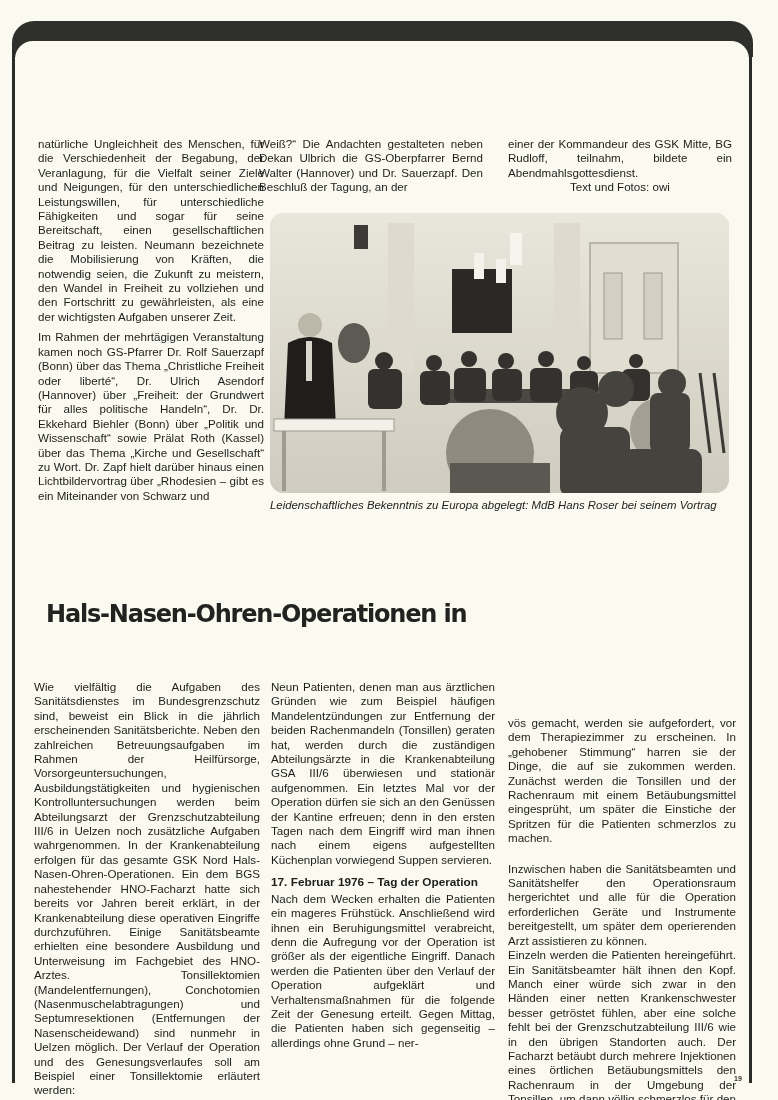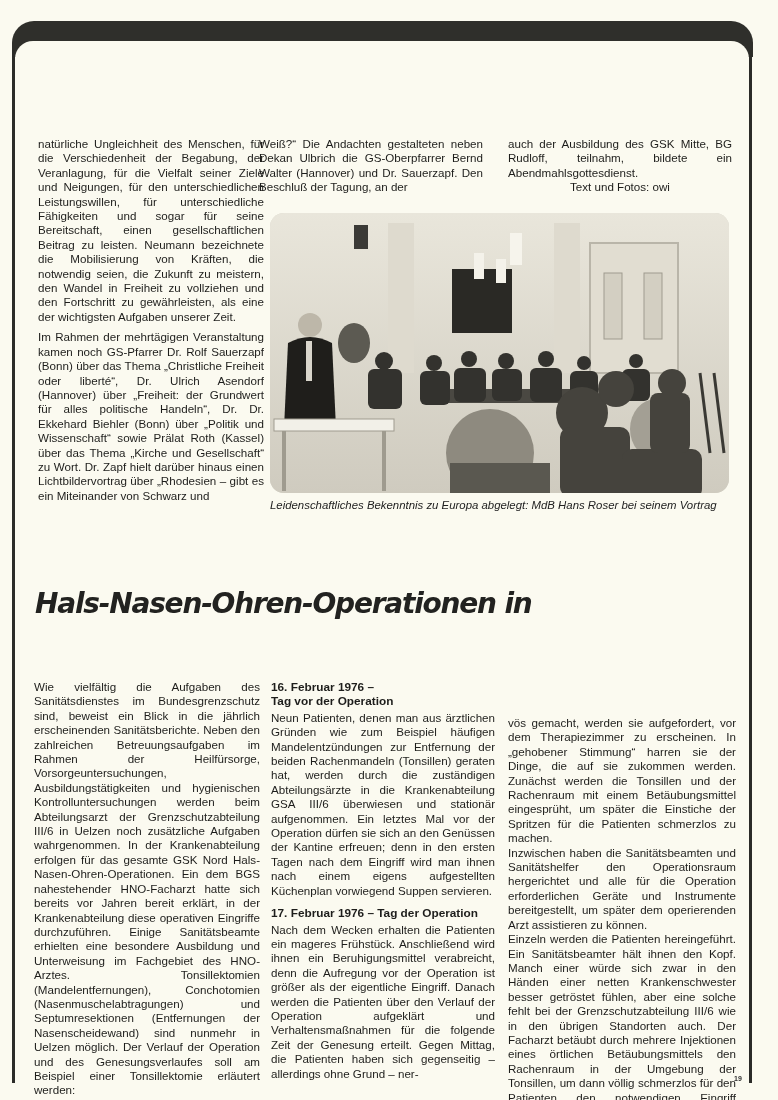--- a/index.html
+++ b/index.html
@@ -42,23 +42,23 @@
     border-radius:14px; overflow:hidden;
     background:#d8d5ca;
   }
   .caption {
     position:absolute; left:270px; top:498px; width:462px;
     font-style:italic; font-size:11.4px; line-height:15px; color:#222;
   }
   .headline {
     position:absolute; left:34px; top:584px; width:720px;
     font-family:"DejaVu Sans", "Liberation Sans", sans-serif;
-    font-weight:bold; font-style:italic;
-    font-size:28px; line-height:37px; letter-spacing:-1.2px;
-    color:#222220; margin:1px;
+    font-weight:bold; 
+    font-size:24px; line-height:37px; letter-spacing:-1.2px;
+    color:#222220; margin:12px;
   }
   .page-num {
     position:absolute; left:734px; top:1075px; font-size:7px; font-weight:bold; color:#333;
   }
 </style>
 </head>
 <body>
 
 <div class="frame-top"></div>
 <div class="frame-top-inner"></div>
@@ -68,21 +68,21 @@
 <div class="col" style="left:38px; top:137px; width:226px;">
   <p>natürliche Ungleichheit des Menschen, für die Verschiedenheit der Begabung, der Veranlagung, für die Vielfalt seiner Ziele und Neigungen, für den unterschiedlichen Leistungswillen, für unterschiedliche Fähigkeiten und sogar für seine Bereitschaft, einen gesellschaftlichen Beitrag zu leisten. Neumann bezeichnete die Mobilisierung von Kräften, die notwendig seien, die Zukunft zu meistern, den Wandel in Freiheit zu vollziehen und den Fortschritt zu gewährleisten, als eine der wichtigsten Aufgaben unserer Zeit.</p>
   <p>Im Rahmen der mehrtägigen Veranstaltung kamen noch GS-Pfarrer Dr. Rolf Sauerzapf (Bonn) über das Thema „Christliche Freiheit oder liberté“, Dr. Ulrich Asendorf (Hannover) über „Freiheit: der Grundwert für alles politische Handeln“, Dr. Dr. Ekkehard Biehler (Bonn) über „Politik und Wissenschaft“ sowie Prälat Roth (Kassel) über das Thema „Kirche und Gesellschaft“ zu Wort. Dr. Zapf hielt darüber hinaus einen Lichtbildervortrag über „Rhodesien – gibt es ein Miteinander von Schwarz und</p>
 </div>
 
 <div class="col" style="left:259px; top:137px; width:224px;">
   <p>Weiß?“ Die Andachten gestalteten neben Dekan Ulbrich die GS-Oberpfarrer Bernd Walter (Hannover) und Dr. Sauerzapf. Den Beschluß der Tagung, an der</p>
 </div>
 
 <div class="col" style="left:508px; top:137px; width:224px;">
-  <p>auch der Ausbildung des GSK Mitte, BG Rudloff, teilnahm, bildete ein Abendmahlsgottesdienst.</p>
+  <p>einer der Kommandeur des GSK Mitte, BG Rudloff, teilnahm, bildete ein Abendmahlsgottesdienst.</p>
   <p class="credit" style="margin-top:0">Text und Fotos: owi</p>
 </div>
 
 <div class="photo" role="img" aria-label="Black-and-white photo of a speaker standing at a lectern addressing seated uniformed officers in a meeting hall">
   <svg width="459" height="280" viewBox="0 0 459 280">
     <defs>
       <linearGradient id="wall" x1="0" y1="0" x2="0" y2="1">
         <stop offset="0" stop-color="#e9e6db"></stop>
         <stop offset="1" stop-color="#cfcbbf"></stop>
       </linearGradient>
@@ -158,28 +158,24 @@
 
 <h1 class="headline">
   <span>Hals-Nasen-Ohren-Operationen in</span><br>
 </h1>
 
 <div class="col" style="left:34px; top:680px; width:226px;">
   <p>Wie vielfältig die Aufgaben des Sanitätsdienstes im Bundesgrenzschutz sind, beweist ein Blick in die jährlich erscheinenden Sanitätsberichte. Neben den zahlreichen Betreuungsaufgaben im Rahmen der Heilfürsorge, Vorsorgeuntersuchungen, Ausbildungstätigkeiten und hygienischen Kontrolluntersuchungen werden beim Abteilungsarzt der Grenzschutzabteilung III/6 in Uelzen noch zusätzliche Aufgaben wahrgenommen. In der Krankenabteilung erfolgen für das gesamte GSK Nord Hals-Nasen-Ohren-Operationen. Ein dem BGS nahestehender HNO-Facharzt hatte sich bereits vor Jahren bereit erklärt, in der Krankenabteilung diese operativen Eingriffe durchzuführen. Einige Sanitätsbeamte erhielten eine besondere Ausbildung und Unterweisung im Fachgebiet des HNO-Arztes. Tonsillektomien (Mandelentfernungen), Conchotomien (Nasenmuschelabtragungen) und Septumresektionen (Entfernungen der Nasenscheidewand) sind nunmehr in Uelzen möglich. Der Verlauf der Operation und des Genesungsverlaufes soll am Beispiel einer Tonsillektomie erläutert werden:</p>
 </div>
 
 <div class="col" style="left:271px; top:680px; width:224px;">
-  <div class="sub">
-    <span>16. Februar 1976 –</span><br>
-    <span>Tag vor der Operation</span>
-  </div>
   <p>Neun Patienten, denen man aus ärztlichen Gründen wie zum Beispiel häufigen Mandelentzündungen zur Entfernung der beiden Rachenmandeln (Tonsillen) geraten hat, werden durch die zuständigen Abteilungsärzte in die Krankenabteilung GSA III/6 überwiesen und stationär aufgenommen. Ein letztes Mal vor der Operation dürfen sie sich an den Genüssen der Kantine erfreuen; denn in den ersten Tagen nach dem Eingriff wird man ihnen nach einem eigens aufgestellten Küchenplan vorwiegend Suppen servieren.</p>
   <div class="sub" style="margin-top:8px;">17. Februar 1976 – Tag der Operation</div>
   <p style="margin-top:0">Nach dem Wecken erhalten die Patienten ein mageres Frühstück. Anschließend wird ihnen ein Beruhigungsmittel verabreicht, denn die Aufregung vor der Operation ist größer als der eigentliche Eingriff. Danach werden die Patienten über den Verlauf der Operation aufgeklärt und Verhaltensmaßnahmen für die folgende Zeit der Genesung erteilt. Gegen Mittag, die Patienten haben sich gegenseitig – allerdings ohne Grund – ner-</p>
 </div>
 
 <div class="col" style="left:508px; top:716px; width:228px;">
   <p>vös gemacht, werden sie aufgefordert, vor dem Therapiezimmer zu erscheinen. In „gehobener Stimmung“ harren sie der Dinge, die auf sie zukommen werden. Zunächst werden die Tonsillen und der Rachenraum mit einem Betäubungsmittel eingesprüht, um später die Einstiche der Spritzen für die Patienten schmerzlos zu machen.</p>
-  <p style="margin-top:0">Inzwischen haben die Sanitätsbeamten und Sanitätshelfer den Operationsraum hergerichtet und alle für die Operation erforderlichen Geräte und Instrumente bereitgestellt, um später dem operierenden Arzt assistieren zu können.</p>
+  <p style="margin-top:16px">Inzwischen haben die Sanitätsbeamten und Sanitätshelfer den Operationsraum hergerichtet und alle für die Operation erforderlichen Geräte und Instrumente bereitgestellt, um später dem operierenden Arzt assistieren zu können.</p>
   <p style="margin-top:0">Einzeln werden die Patienten hereingeführt. Ein Sanitätsbeamter hält ihnen den Kopf. Manch einer würde sich zwar in den Händen einer netten Krankenschwester besser getröstet fühlen, aber eine solche fehlt bei der Grenzschutzabteilung III/6 wie in den übrigen Standorten auch. Der Facharzt betäubt durch mehrere Injektionen eines örtlichen Betäubungsmittels den Rachenraum in der Umgebung der Tonsillen, um dann völlig schmerzlos für den Patienten den notwendigen Eingriff vorzunehmen und die Tonsillen zu entfernen.</p>
 </div>
 
 <div class="page-num">19</div>
 
 </body></html>

